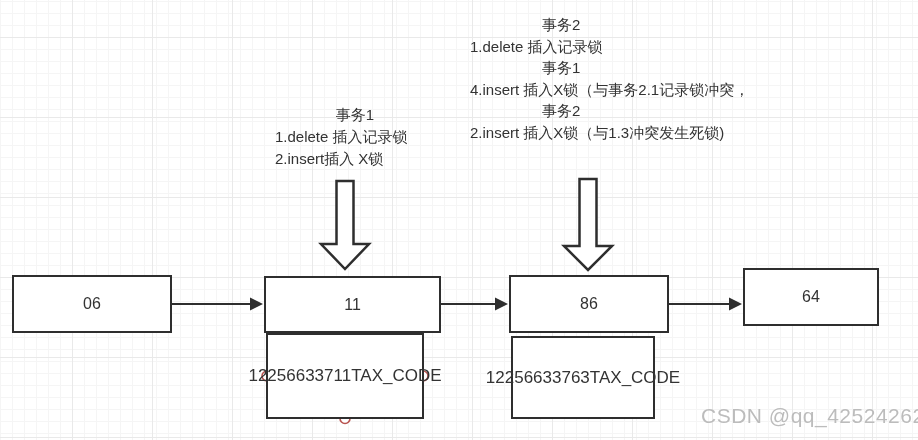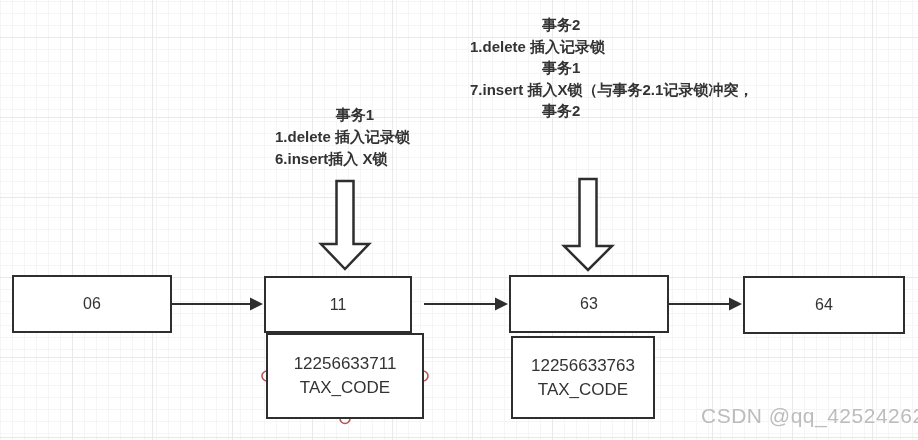--- a/index.html
+++ b/index.html
@@ -44,49 +44,49 @@
     position: absolute;
     border: 2px solid var(--stroke);
     background: var(--node-fill);
     display: flex;
     align-items: center;
     justify-content: center;
     font-size: 16px;
     color: var(--text);
   }
   .node-09 { left: 12px;  top: 275px; width: 160px; height: 58px; }
-  .node-11 { left: 264px; top: 276px; width: 148px; height: 57px; text-align: right; }
+  .node-11 { left: 264px; top: 276px; width: 177px; height: 57px; text-align: right; }
   .node-63 { left: 509px; top: 275px; width: 160px; height: 58px; }
-  .node-64 { left: 743px; top: 276px; width: 162px; height: 58px; align-items: center; }
+  .node-64 { left: 743px; top: 268px; width: 136px; height: 58px; align-items: center; }
 
   .leaf-detail {
     position: absolute;
     border: 2px solid var(--stroke);
     background: var(--node-fill);
     display: flex;
-    flex-direction: column;
+    flex-direction: row;
     align-items: center;
     justify-content: center;
     font-size: 17px;
     line-height: 24px;
     color: var(--text);
     text-align: center;
   }
   .leaf-11 { left: 266px; top: 333px; width: 158px; height: 86px; }
   .leaf-63 { left: 511px; top: 336px; width: 144px; height: 83px; }
 
   .annotation {
     position: absolute;
     color: var(--text);
     font-size: 15px;
     white-space: nowrap;
   }
   .annotation-left  { left: 275px; top: 104px; width: 160px; line-height: 22px; }
   .annotation-right { left: 470px; top: 14px;  width: 280px; line-height: 21.5px; }
-  .annotation .line { display: block; text-align: left; font-weight: bold; }
+  .annotation .line { display: block; text-align: left; }
   .annotation-left .line-header { text-align: center; }
   .annotation-right .line-header { margin-left: 72px; }
 
   .watermark {
     position: absolute;
     left: 701px;
     top: 404px;
     font-size: 21px;
     letter-spacing: 0.5px;
     color: var(--watermark);
@@ -121,39 +121,40 @@
 
     <circle class="handle" cx="345" cy="334.5" r="5"></circle>
     <circle class="handle" cx="267" cy="376" r="5"></circle>
     <circle class="handle" cx="423" cy="376" r="5"></circle>
     <circle class="handle" cx="345" cy="418.5" r="5"></circle>
   </svg>
 
   <div class="annotation annotation-left">
     <span class="line line-header">事务1</span>
     <span class="line">1.delete 插入记录锁</span>
-    <span class="line">6.insert插入 X锁</span>
+    <span class="line">2.insert插入 X锁</span>
   </div>
 
   <div class="annotation annotation-right">
     <span class="line line-header">事务2</span>
     <span class="line">1.delete 插入记录锁</span>
     <span class="line line-header">事务1</span>
-    <span class="line">7.insert 插入X锁（与事务2.1记录锁冲突，</span>
+    <span class="line">4.insert 插入X锁（与事务2.1记录锁冲突，</span>
     <span class="line line-header">事务2</span>
+    <span class="line">2.insert 插入X锁（与1.3冲突发生死锁)</span>
   </div>
 
   <div class="node node-09">
     <span>06</span>
   </div>
   <div class="node node-11">
     <span>11</span>
   </div>
   <div class="node node-63">
-    <span>63</span>
+    <span>86</span>
   </div>
   <div class="node node-64">
     <span>64</span>
   </div>
 
   <div class="leaf-detail leaf-11">
     <span>12256633711</span>
     <span>TAX_CODE</span>
   </div>
   <div class="leaf-detail leaf-63">

